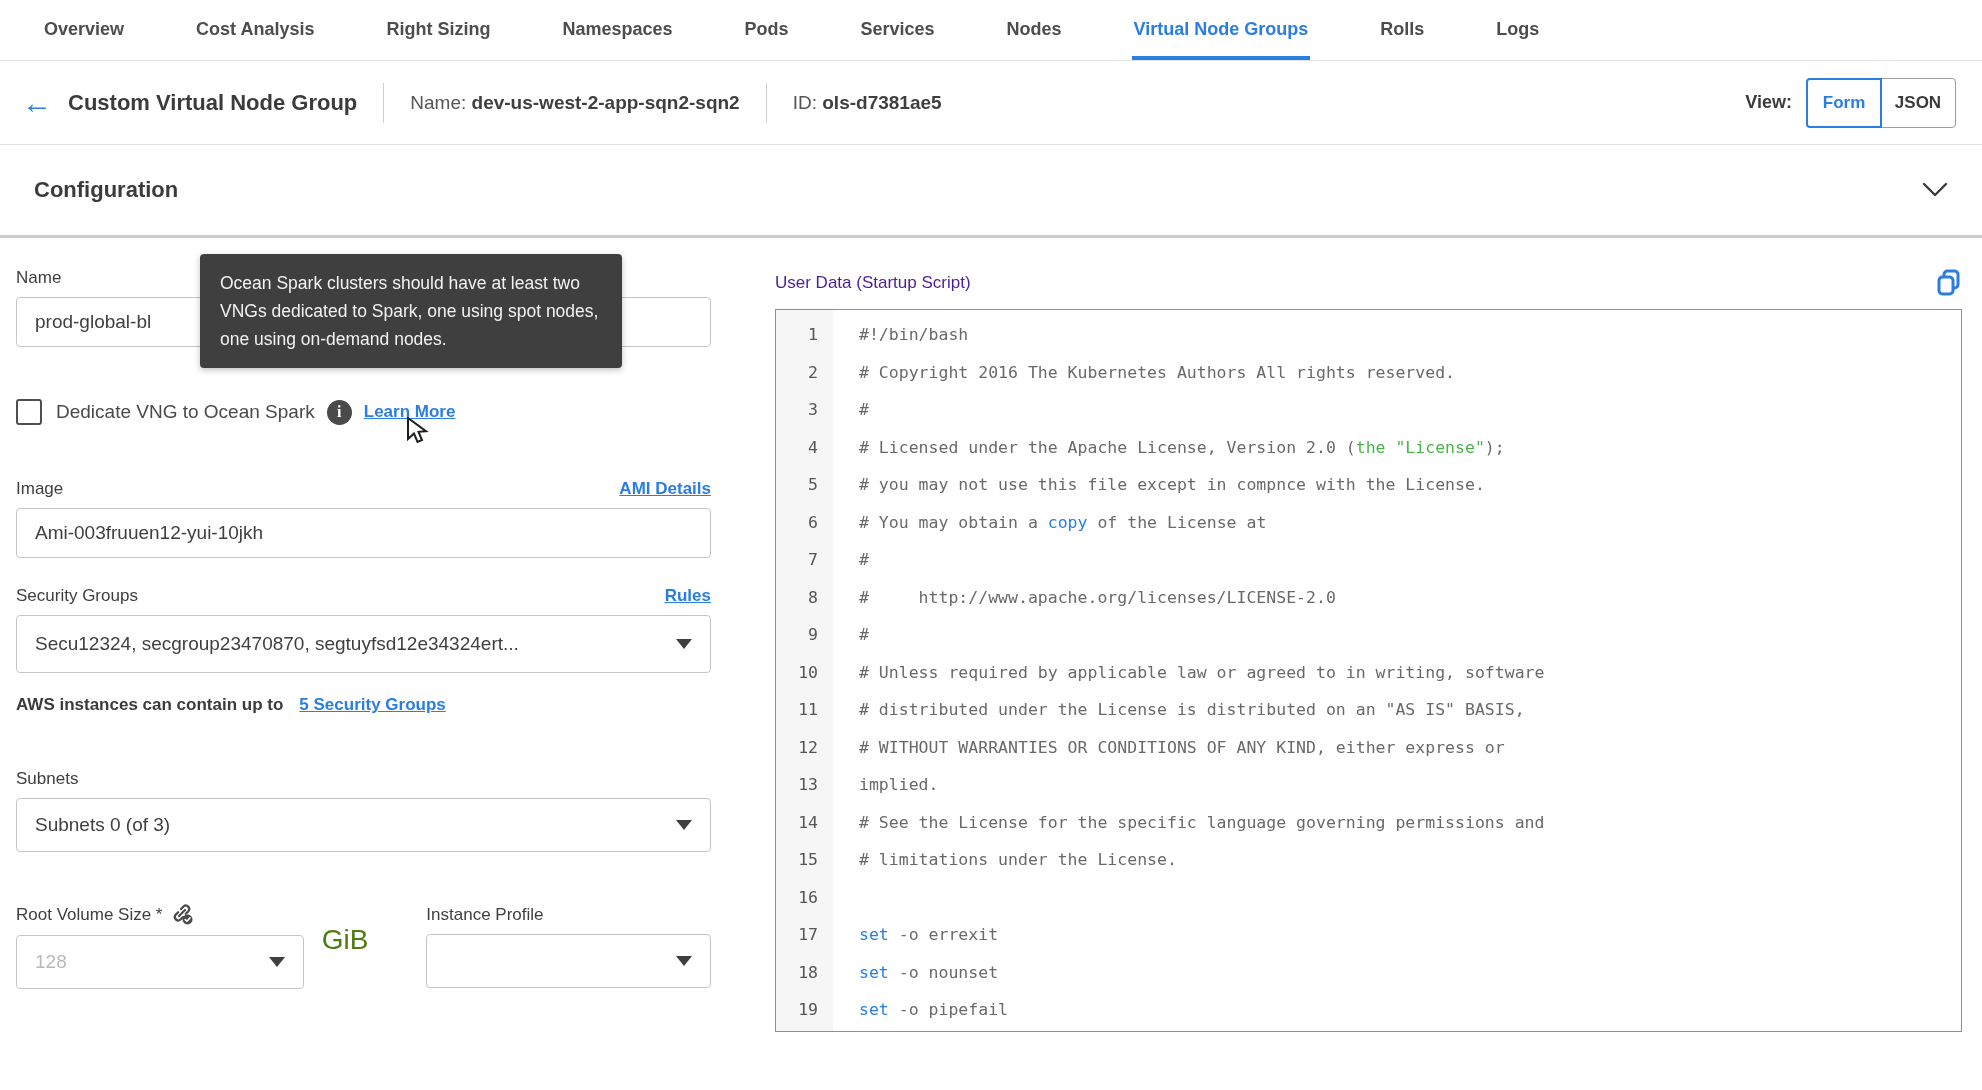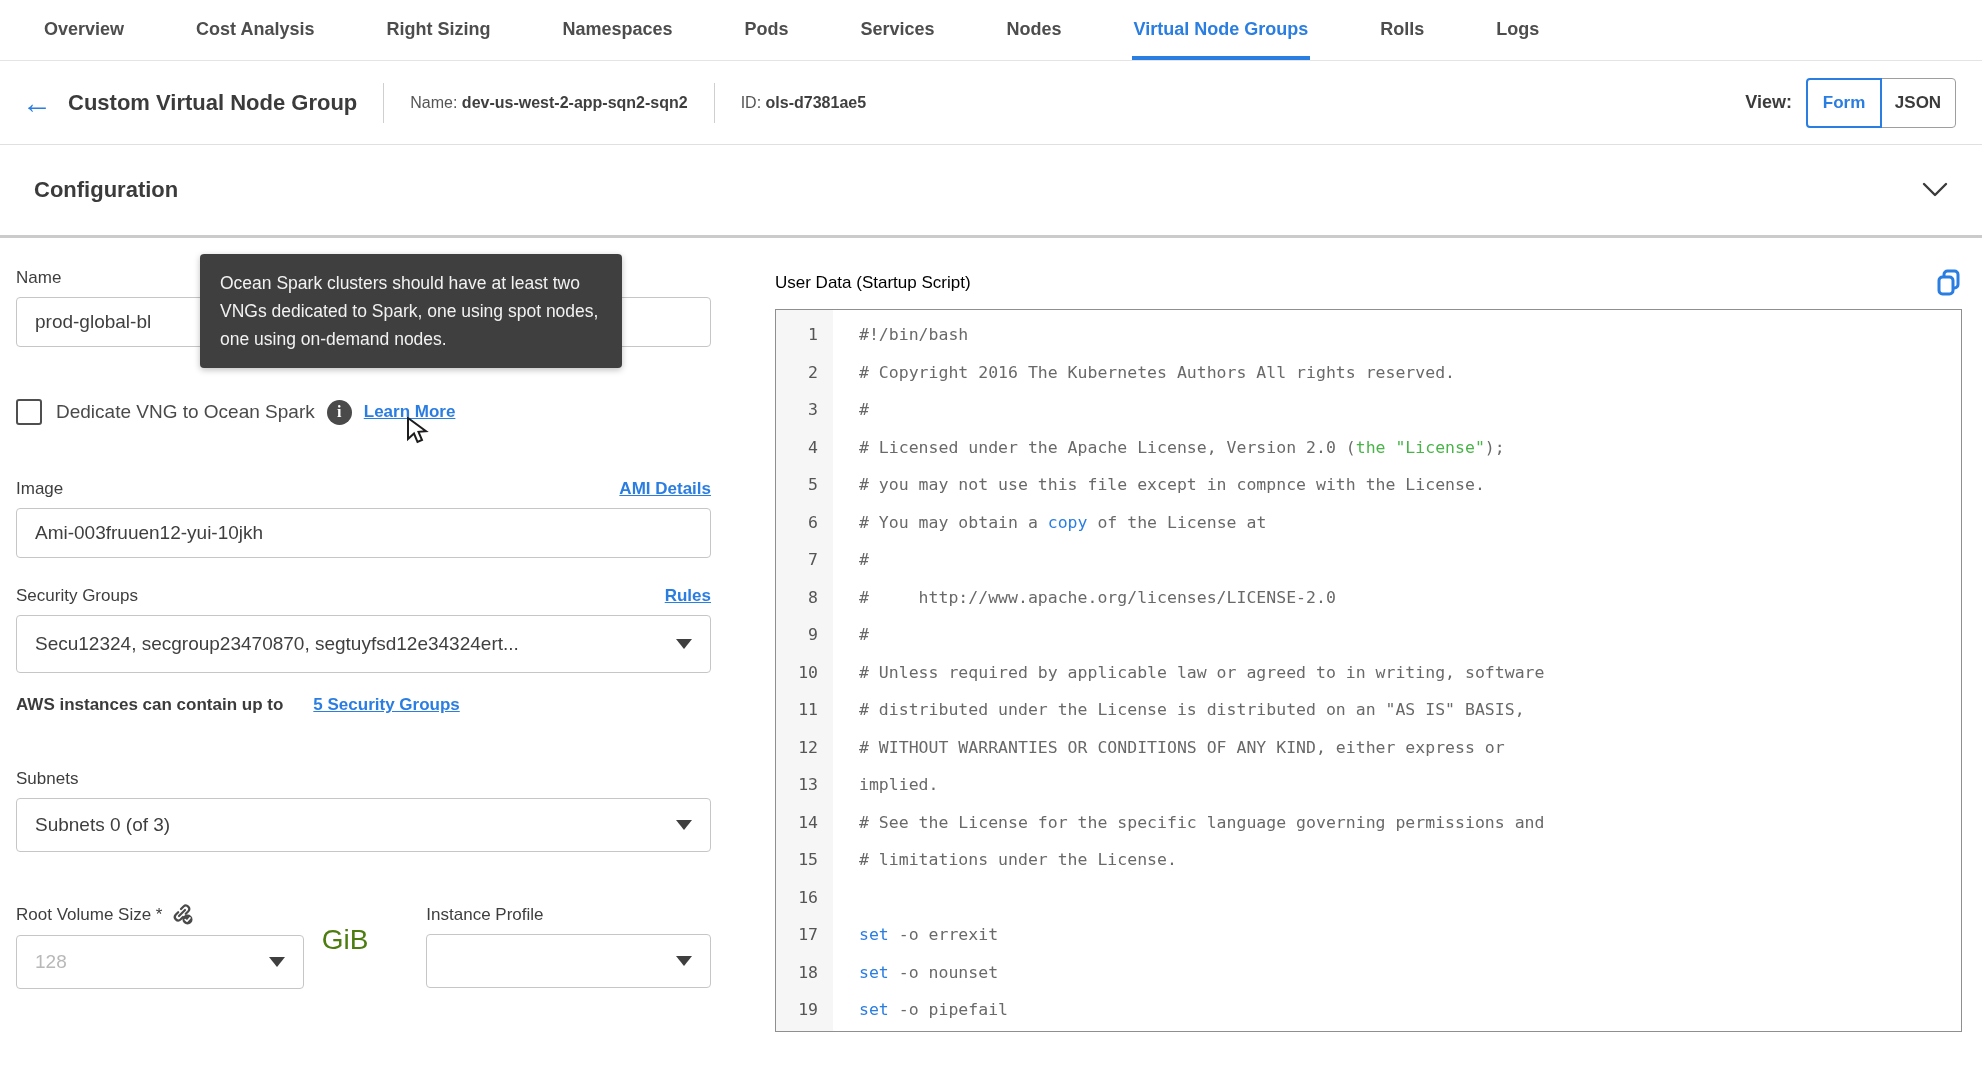--- a/index.html
+++ b/index.html
@@ -14,21 +14,21 @@
     border-bottom:4px solid transparent; cursor:pointer; white-space:nowrap; }
   .tab.active { color:#2a7de1; border-bottom-color:#2a7de1; }
 
   
   .header { display:flex; align-items:center; height:84px; padding:0 26px 0 22px;
     border-bottom:1px solid #e0e0e0; }
   .back { color:#2a7de1; font-size:30px; font-weight:700; line-height:1; cursor:pointer;
     margin-right:16px; }
   .page-title { font-size:22px; font-weight:700; color:#3b3b3b; }
   .vdiv { width:1px; height:40px; background:#cfcfcf; margin:0 26px; }
-  .meta { font-size:16px; color:#555; white-space:nowrap; }
+  .meta { font-size:19px; color:#555; white-space:nowrap; }
   .meta b { color:#3f3f3f; font-weight:700; }
   .spacer { flex:1; }
   .view-label { font-size:18px; font-weight:700; color:#3b3b3b; margin-right:14px; }
   .view-btn { font-family:inherit; font-size:17px; font-weight:700; height:50px; width:76px;
     background:#fff; cursor:pointer; }
   .view-btn.active { border:2px solid #2a7de1; color:#2a7de1; border-radius:4px 0 0 4px; position:relative; z-index:2; }
   .view-btn.plain { border:1px solid #9e9e9e; color:#3b3b3b; border-radius:0 4px 4px 0; margin-left:-2px; }
 
   
   .section-head { display:flex; align-items:center; justify-content:space-between;
@@ -64,33 +64,33 @@
   .checkbox { width:26px; height:26px; border:2px solid #4f4f4f; border-radius:3px;
     background:#fff; cursor:pointer; flex:none; }
   .check-label { font-size:19px; color:#4a4a4a; margin-left:14px; }
   .info-icon { width:25px; height:25px; border-radius:50%; background:#4a4a4a; color:#fff;
     font-size:16px; font-weight:700; font-family:"Liberation Serif", serif;
     display:flex; align-items:center; justify-content:center; margin:0 12px 0 12px; cursor:pointer; }
   .cursor-icon { position:absolute; left:390px; top:18px; z-index:7; }
 
   .gap-md { margin-top:54px; }
   .gap-sg { margin-top:28px; }
-  .helper-row { display:flex; align-items:center; gap:30px; margin-top:22px; }
+  .helper-row { display:flex; align-items:center; gap:16px; margin-top:22px; }
   .helper-text { font-size:17px; font-weight:700; color:#3b3b3b; }
 
   .bottom-row { display:flex; align-items:center; margin-top:52px; }
   .fg { display:flex; flex-direction:column; }
   .fg .field-label { display:flex; align-items:center; gap:8px; }
   .fg-root { width:290px; }
   .fg-instance { width:287px; margin-left:58px; }
   .unit { font-size:28px; color:#4d7c0f; margin:0 0 14px 18px; }
 
   
   .editor-head { display:flex; align-items:center; justify-content:space-between; }
-  .editor-title { font-size:17px; color:#000000; }
+  .editor-title { font-size:17px; color:#4c1d95; }
   .copy-icon { cursor:pointer; line-height:0; }
   .editor { margin-top:11px; border:1px solid #8f8f8f; height:723px; overflow:hidden;
     background:linear-gradient(to right, #f6f6f6 57px, #fff 57px); padding-top:6px; }
   .code-row { display:flex; line-height:37.5px; }
   .ln { width:57px; flex:none; text-align:right; padding-right:15px;
     font-family:"DejaVu Sans Mono", monospace; font-size:16.5px; color:#555; }
   .cd { font-family:"DejaVu Sans Mono", monospace; font-size:16.5px; color:#696969;
     padding-left:26px; white-space:pre; }
   .c-d { color:#696969; }
   .c-g { color:#49b349; }

